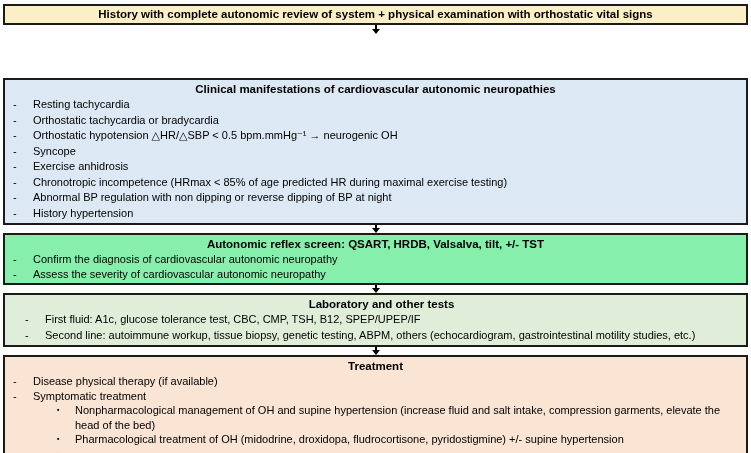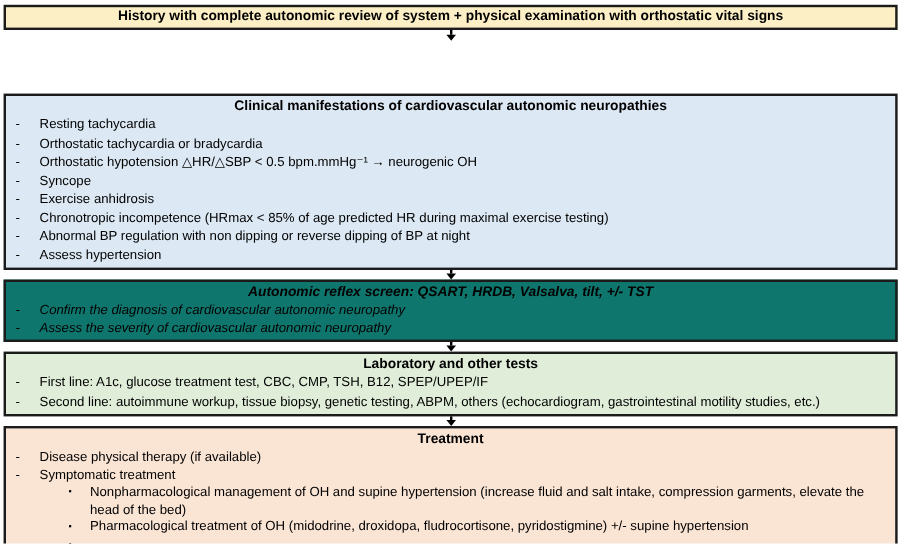--- a/index.html
+++ b/index.html
@@ -65,51 +65,51 @@
     <div class="item">
       <span class="bullet">-</span>
       <span class="item-text">Chronotropic incompetence (HRmax &lt; 85% of age predicted HR during maximal exercise testing)</span>
     </div>
     <div class="item">
       <span class="bullet">-</span>
       <span class="item-text">Abnormal BP regulation with non dipping or reverse dipping of BP at night</span>
     </div>
     <div class="item">
       <span class="bullet">-</span>
-      <span class="item-text">Assess hypertension</span>
+      <span class="item-text">History hypertension</span>
     </div>
   </div>
 
   <div class="arrow">
     <div class="arrow-stem"></div>
     <div class="arrow-head"></div>
   </div>
 
-  <div class="box box--reflex" style="background-color: #0f766e; font-style: italic;">
+  <div class="box box--reflex" style="background-color: #86efac;">
     <div class="box-title">Autonomic reflex screen: QSART, HRDB, Valsalva, tilt, +/- TST</div>
     <div class="item">
       <span class="bullet">-</span>
       <span class="item-text">Confirm the diagnosis of cardiovascular autonomic neuropathy</span>
     </div>
     <div class="item">
       <span class="bullet">-</span>
       <span class="item-text">Assess the severity of cardiovascular autonomic neuropathy</span>
     </div>
   </div>
 
   <div class="arrow">
     <div class="arrow-stem"></div>
     <div class="arrow-head"></div>
   </div>
 
-  <div class="box box--lab" style="background-color: rgb(224, 237, 217);">
+  <div class="box box--lab" style="background-color: rgb(224, 237, 217); padding-left: 12px;">
     <div class="box-title">Laboratory and other tests</div>
     <div class="item">
       <span class="bullet">-</span>
-      <span class="item-text">First line: A1c, glucose treatment test, CBC, CMP, TSH, B12, SPEP/UPEP/IF</span>
+      <span class="item-text">First fluid: A1c, glucose tolerance test, CBC, CMP, TSH, B12, SPEP/UPEP/IF</span>
     </div>
     <div class="item">
       <span class="bullet">-</span>
       <span class="item-text">Second line: autoimmune workup, tissue biopsy, genetic testing, ABPM, others (echocardiogram, gastrointestinal motility studies, etc.)</span>
     </div>
   </div>
 
   <div class="arrow">
     <div class="arrow-stem"></div>
     <div class="arrow-head"></div>

